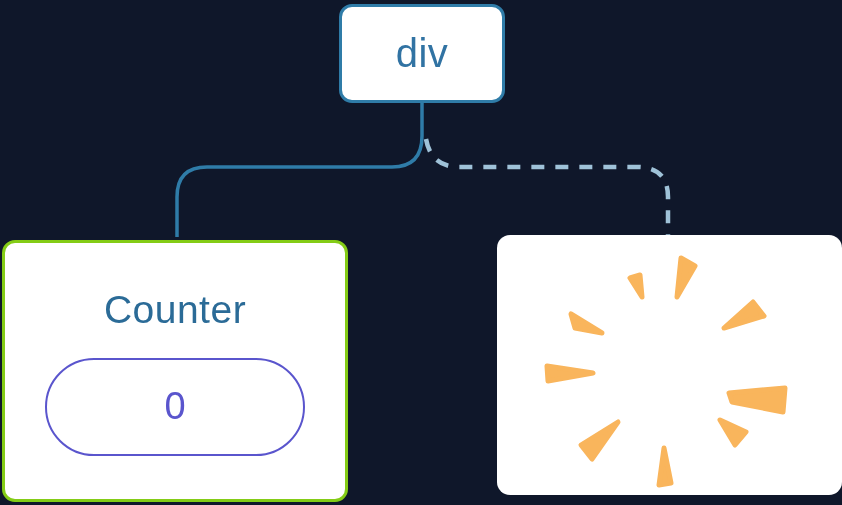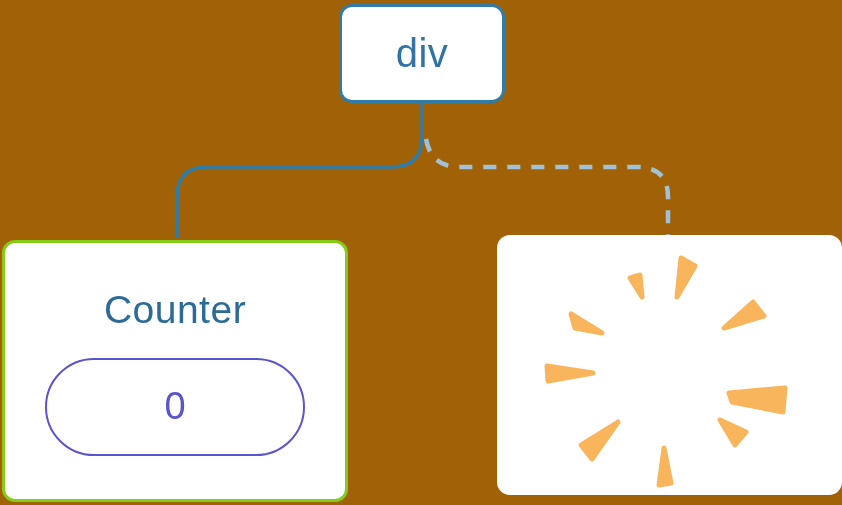--- a/index.html
+++ b/index.html
@@ -1,19 +1,19 @@
 <!DOCTYPE html>
 <html><head>
 <meta charset="utf-8">
 <style>
   html,body{margin:0;padding:0;background:#4A6770;}
   .canvas{
     position:relative;
     width:842px;height:505px;
-    background:#a16207;
+    background:#0f172a;
     overflow:hidden;
     font-family:"Liberation Sans", sans-serif;
   }
   .edges{position:absolute;left:0;top:0;width:842px;height:505px;}
   .node{
     position:absolute;
     background:#FFFFFF;
     border-radius:13px;
     box-sizing:border-box;
   }

